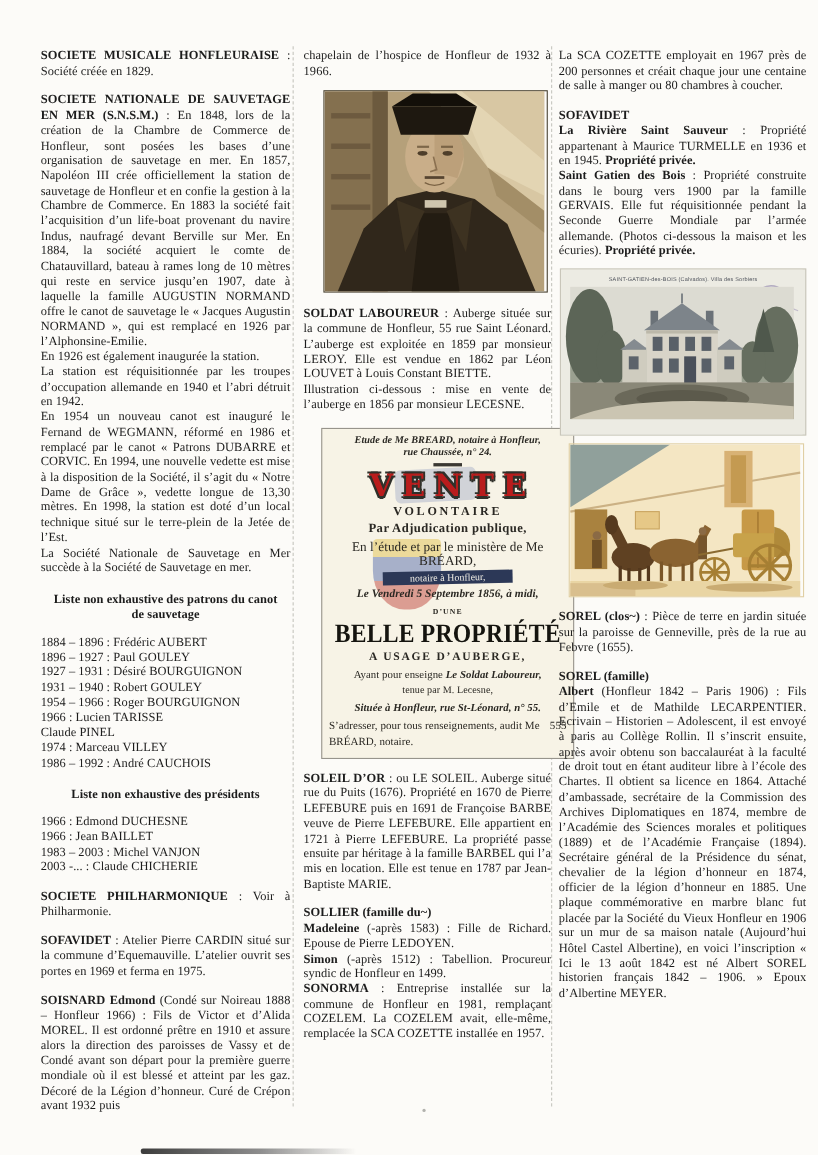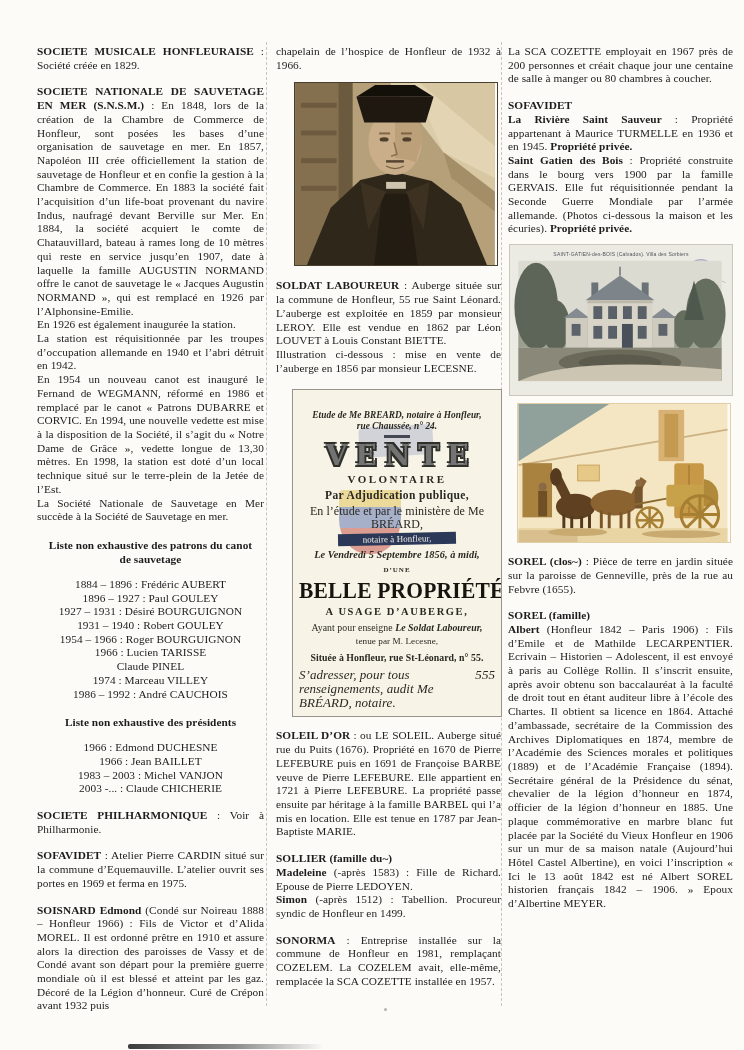--- a/index.html
+++ b/index.html
@@ -10,59 +10,59 @@
   }
   .col{position:absolute; top:45px; font-size:11.3px; line-height:13.7px; text-align:justify; letter-spacing:0.05px;}
   #col1{left:37px;  width:227px;}
   #col2{left:276px; width:225px;}
   #col3{left:508px; width:225px;}
   .entry{margin:0 0 13px;}
   .tight{margin:0;}
   .term{font-weight:700;}
   .tail{font-weight:700;}
   .center-title{font-weight:700; text-align:center; margin:14px 6px 12px; line-height:14px;}
-  .line{margin:0; text-align:center;}
+  .line{margin:0; text-align:left;}
   .head-line{font-weight:700; margin:0; text-align:left;}
 
   
   .divider{position:absolute; top:42px; bottom:44px; width:0; border-left:1px dashed #bcbcb6; opacity:.85;}
   #divider1{left:266px;} #divider2{left:501px;}
 
   
   .photo{position:relative;}
   .photo svg{display:block;}
   .priest{width:202px; margin:10px 0 13px 18px; border:1px solid #47402f;}
   .villa{width:222px; margin:8px 0 7px 1px; border:1px solid #c9c6ba; background:#ecebe3;}
   .villa-caption{position:absolute; top:3px; left:0; right:0; text-align:center; font-size:5px;
     color:#4e525b; letter-spacing:.2px; font-family:"Liberation Sans","DejaVu Sans",sans-serif;}
   .stables{width:212px; margin:0 0 12px 9px; border:1px solid #e0cfa4;}
 
   
-  .poster{position:relative; width:210px; margin:14px 12px 12px 16px; background:#f7f3e6;
-    border:1px solid #97948c; padding:20px 6px 7px; text-align:center; color:#2a2823; overflow:hidden; box-sizing:border-box;}
+  .poster{position:relative; width:230px; margin:14px 12px 12px 16px; background:#f7f3e6;
+    border:1px solid #97948c; padding:6px 6px 7px; text-align:center; color:#2a2823; overflow:hidden; box-sizing:border-box;}
   .p-etude{font-style:italic; font-weight:700; font-size:9.3px; line-height:11px; position:relative; z-index:2;}
   .p-rule{width:26px; height:3px; background:#3a3832; margin:3px auto 2px;}
   .p-vente{position:relative; z-index:2; font-family:"DejaVu Serif",serif; font-weight:900; font-size:28px; line-height:32px;
-    letter-spacing:8px; padding-left:8px; color:#737373;
+    letter-spacing:8px; padding-left:8px; color:#b91c1c;
     text-shadow:-1.6px -1.6px 0 #30302a, 1.6px -1.6px 0 #30302a, -1.6px 1.6px 0 #30302a, 1.6px 1.6px 0 #30302a, 0 2.2px 0 #30302a;}
   .p-vol{font-size:11px; letter-spacing:2.5px; font-weight:600; margin-top:1px; position:relative; z-index:2;}
   .p-adj{font-size:11.5px; font-weight:800; letter-spacing:.4px; margin-top:2px; position:relative; z-index:2;}
   .p-min{font-size:12px; margin-top:2px; position:relative; z-index:2;}
   .p-notaire{position:relative; z-index:2; width:118px; margin:1px auto; background:#2c3857; color:#f2efe6;
     font-size:9px; line-height:12px; transform:rotate(-1.2deg);}
   .p-date{font-style:italic; font-weight:700; font-size:10.3px; margin-top:3px; position:relative; z-index:2;}
   .p-dune{font-size:7px; font-weight:700; letter-spacing:1px; margin-top:2px; position:relative; z-index:2;}
   .p-belle{font-size:21.5px; font-weight:900; line-height:23px; transform:scaleY(1.12); letter-spacing:.2px;
     color:#15140f; position:relative; z-index:2; margin-top:1px; white-space:nowrap;}
   .p-usage{font-size:10.5px; font-weight:800; letter-spacing:1.6px; margin-top:3px; position:relative; z-index:2;}
   .p-enseigne{font-size:9.8px; margin-top:3px; position:relative; z-index:2;}
   .p-enseigne i{font-weight:700;font-style:italic;}
   .p-tenue{font-size:9.2px; position:relative; z-index:2;}
-  .p-situee{font-size:9.8px; font-weight:700; margin-top:2px; position:relative; z-index:2;}
-  .p-sadresser{display:flex; justify-content:space-between; font-size:13px; margin-top:4px; text-align:left; position:relative; z-index:2;font-style:italic;}
+  .p-situee{font-size:9.8px; font-style:italic; font-weight:700; margin-top:2px; position:relative; z-index:2;}
+  .p-sadresser{display:flex; justify-content:space-between; font-size:10px; margin-top:4px; text-align:left; position:relative; z-index:2;}
   .stamp-shield{position:absolute; z-index:1; left:46px; top:100px; width:62px; height:64px; opacity:.5;
     background:linear-gradient(180deg,#e3c352 0%,#e3c352 26%,#5a6fae 26%,#5a6fae 60%,#c14a40 60%);
     border-radius:4px 4px 46% 46%/4px 4px 55% 55%; filter:blur(.4px);}
   .stamp-blue{position:absolute; z-index:1; left:66px; top:36px; width:74px; height:30px;
     background:rgba(95,115,175,.25); border-radius:5px; transform:rotate(-3deg);}
 
   
   .smudge{position:absolute; left:128px; top:1044px; width:196px; height:5px; border-radius:2px;
     background:linear-gradient(90deg,#3c3c3c,#8d8d8d 55%,rgba(200,200,200,0)); filter:blur(.5px);}
   .speck{position:absolute; left:384px; top:1008px; width:3px; height:3px; background:#b2b2ae; border-radius:50%;}
@@ -166,21 +166,21 @@
       <div class="p-sadresser">
           <span>S’adresser, pour tous renseignements, audit Me BRÉARD, notaire.</span>
           <span class="p-num">555</span>
         </div>
     </div>
 
     <p class="entry"><b class="term">SOLEIL D’OR</b><span> : ou LE SOLEIL. Auberge situé rue du Puits (1676). Propriété en 1670 de Pierre LEFEBURE puis en 1691 de Françoise BARBE veuve de Pierre LEFEBURE. Elle appartient en 1721 à Pierre LEFEBURE. La propriété passe ensuite par héritage à la famille BARBEL qui l’a mis en location. Elle est tenue en 1787 par Jean-Baptiste MARIE.</span></p>
 
     <p class="head-line">SOLLIER (famille du~)</p>
     <p class="tight"><b class="term">Madeleine</b><span> (-après 1583) : Fille de Richard. Epouse de Pierre LEDOYEN.</span></p>
-    <p class="tight" style="margin-bottom:13px;"><b class="term">Simon</b><span> (-après 1512) : Tabellion. Procureur syndic de Honfleur en 1499.</span></p>
+    <p class="tight" style=""><b class="term">Simon</b><span> (-après 1512) : Tabellion. Procureur syndic de Honfleur en 1499.</span></p>
 
     <p class="entry"><b class="term">SONORMA</b><span> : Entreprise installée sur la commune de Honfleur en 1981, remplaçant COZELEM. La COZELEM avait, elle-même, remplacée la SCA COZETTE installée en 1957.</span></p>
   </div>
 
   <div class="col" id="col3">
     <p class="entry">La SCA COZETTE employait en 1967 près de 200 personnes et créait chaque jour une centaine de salle à manger ou 80 chambres à coucher.</p>
 
     <p class="head-line">SOFAVIDET</p>
     <p class="tight"><b class="term">La Rivière Saint Sauveur</b><span> : Propriété appartenant à Maurice TURMELLE en 1936 et en 1945. </span><b class="tail">Propriété privée.</b></p>
     <p class="tight"><b class="term">Saint Gatien des Bois</b><span> : Propriété construite dans le bourg vers 1900 par la famille GERVAIS. Elle fut réquisitionnée pendant la Seconde Guerre Mondiale par l’armée allemande. (Photos ci-dessous la maison et les écuries). </span><b class="tail">Propriété privée.</b></p>

